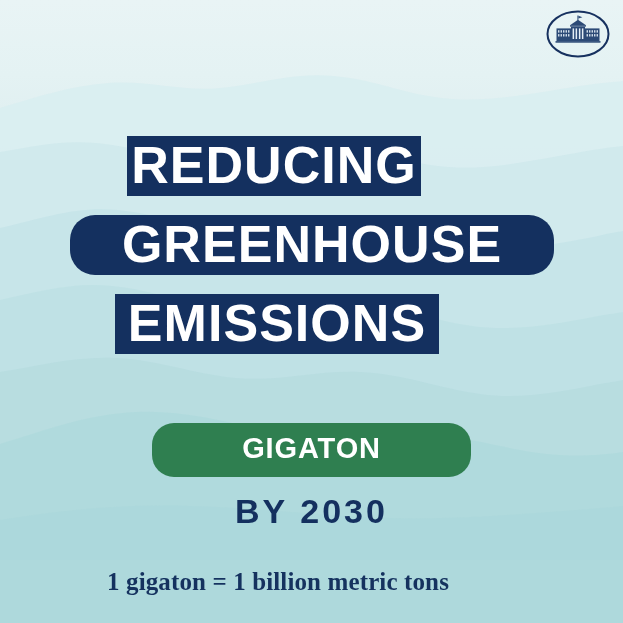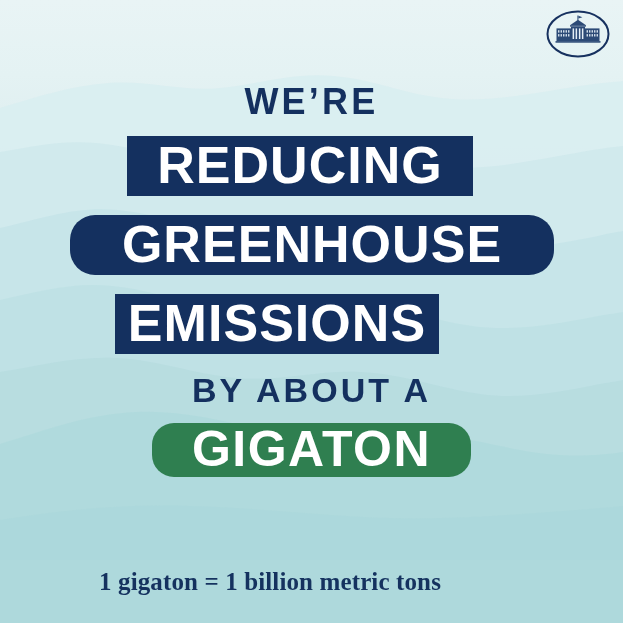--- a/index.html
+++ b/index.html
@@ -86,21 +86,21 @@
     position: absolute;
     top: 84px;
     font-size: 36px;
     letter-spacing: 0.09em;
   }
 
   .l-reducing {
     position: absolute;
     top: 136px;
     left: 127px;
-    width: 346px;
+    width: 294px;
     height: 60px;
     background: #14305f;
     font-size: 52px;
     letter-spacing: 0.02em;
     display: flex;
     align-items: center;
     justify-content: center;
     padding-bottom: 3px;
     box-sizing: border-box;
   }
@@ -145,21 +145,21 @@
     letter-spacing: 0.09em;
   }
 
   .l-gigaton {
     position: absolute;
     top: 423px;
     left: 152px;
     width: 319px;
     height: 54px;
     background: #2f7f50;
-    font-size: 50px;
+    font-size: 29px;
     letter-spacing: 0.03em;
     display: flex;
     align-items: center;
     justify-content: center;
     padding-bottom: 3px;
     box-sizing: border-box;
     border-radius: 22px;
   }
 
   .l-by2030 {
@@ -174,20 +174,21 @@
     top: 568px;
     left: 0;
     width: 540px;
     text-align: center;
     font-family: "Liberation Serif", serif;
     font-weight: 700;
     font-size: 25px;
     color: #15325f;
     letter-spacing: 0.005em;
     white-space: nowrap;
+    padding-left: 8px;
   }
 </style>
 </head>
 <body>
 
 <div id="poster">
 
   <div class="bg-layers">
     <svg viewBox="0 0 623 623" preserveAspectRatio="none" aria-hidden="true">
 
@@ -278,29 +279,28 @@
           <rect x="51.6" y="26.1" width="1.3" height="2.4"></rect>
         </g>
 
         <rect x="10.5" y="33.1" width="45" height="1.6"></rect>
       </g>
     </svg>
   </div>
 
   <div class="stack">
 
-    <span class="line plain l-were">WE’RE</span>
 
     <span class="line boxed l-reducing">REDUCING</span>
 
     <span class="line boxed l-greenhouse">GREENHOUSE</span>
 
     <span class="line boxed l-emissions">EMISSIONS</span>
 
-    <span class="line plain l-byabouta">BY ABOUT A</span>
 
     <span class="line boxed l-gigaton">GIGATON</span>
 
+    <span class="line plain l-by2030">BY 2030</span>
   </div>
 
   <div class="caption">1 gigaton = 1 billion metric tons</div>
 
 </div>
 
 </body></html>

